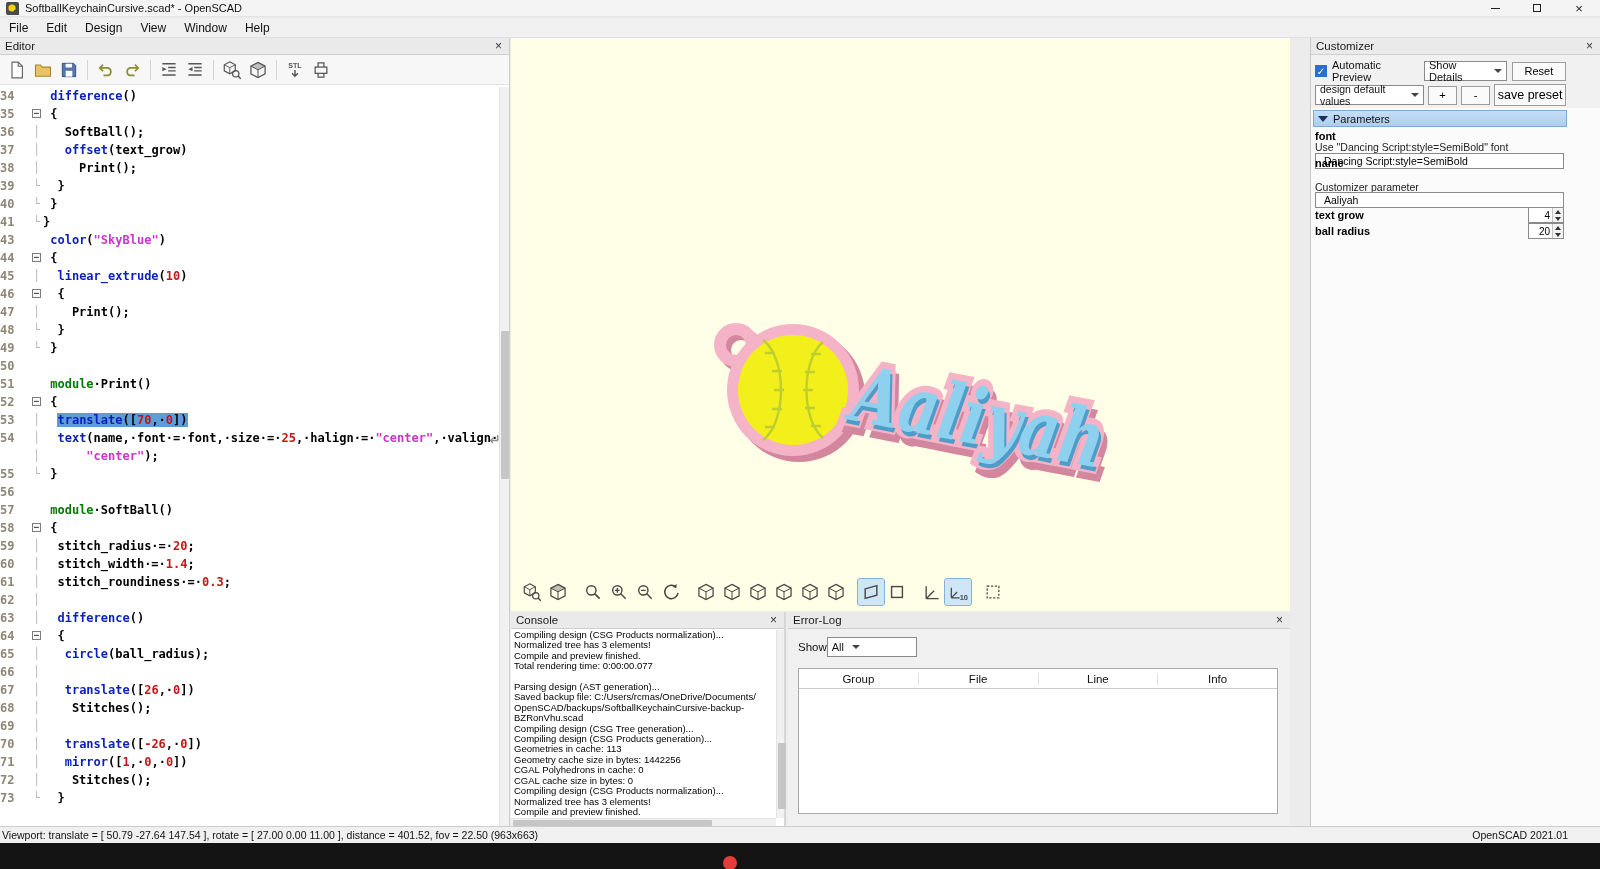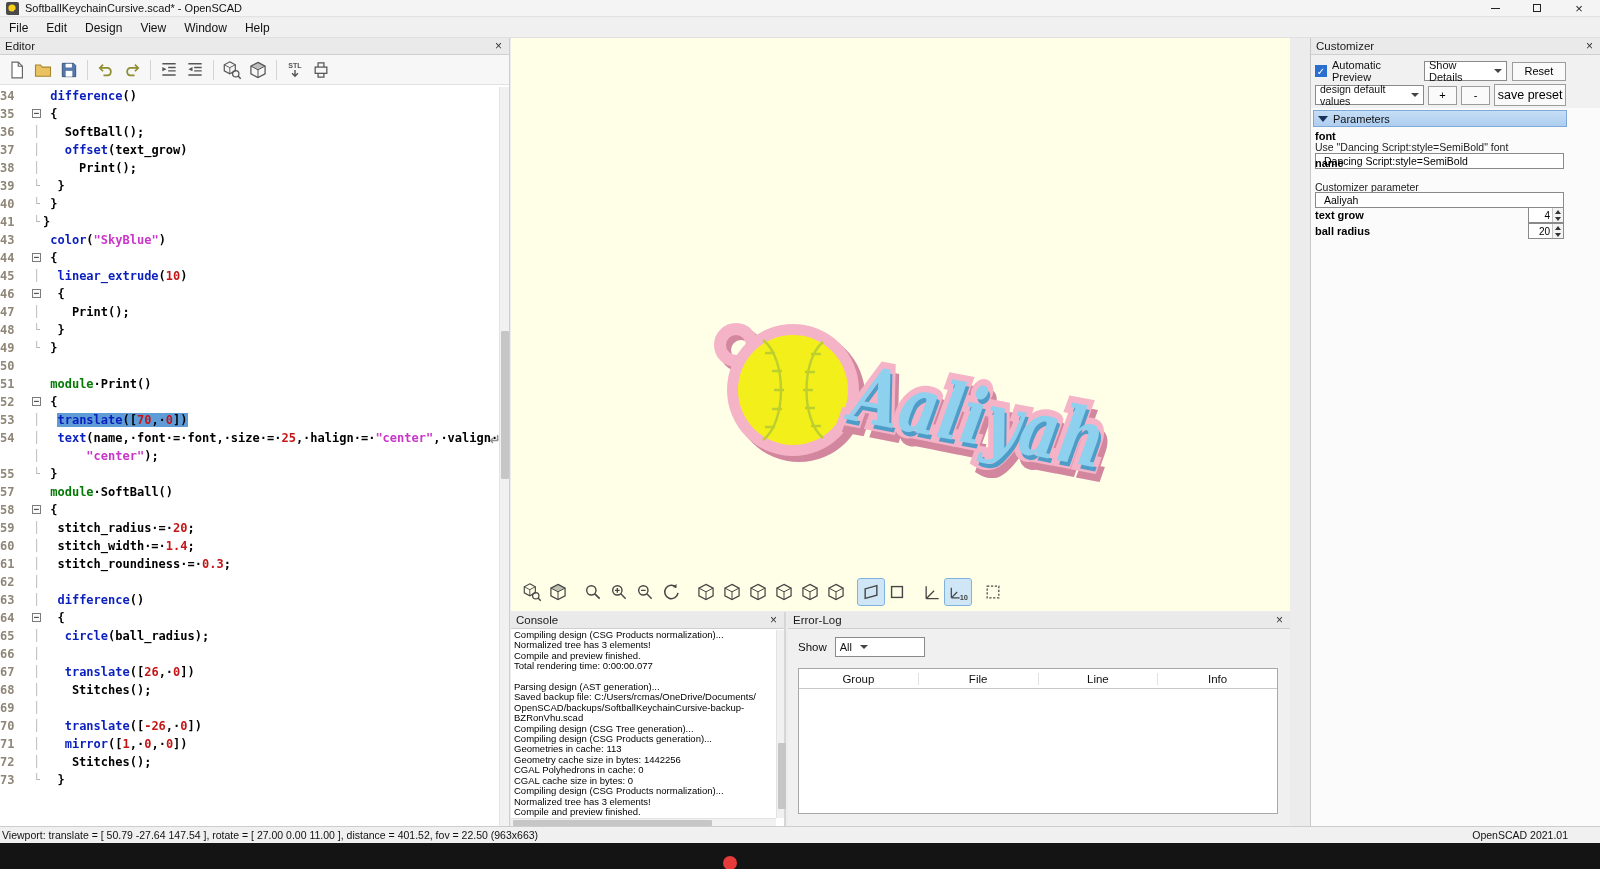--- a/index.html
+++ b/index.html
@@ -71,21 +71,21 @@
   .bottom{position:absolute;left:0;top:574px;width:100%;height:214px}
   .console{position:absolute;left:0;top:0;width:275px;height:214px;background:#fff;border-right:2px solid #d6d6d6}
   .console-body{position:absolute;left:3px;top:18px;right:9px;bottom:9px;overflow:hidden;
     font-size:9.5px;line-height:10.4px;color:#000}
   .console-line{white-space:nowrap}
   .console .vscroll{top:18px;bottom:8px;width:8px}
   .hscroll{position:absolute;left:0;bottom:0;height:8px;right:8px;background:#f1f1f1;border-top:1px solid #e3e3e3}
   .hscroll .thumb{position:absolute;top:1px;height:6px;background:#c6c6c6;border-radius:1px}
 
   .errorlog{position:absolute;left:277px;top:0;right:0;height:214px;background:#f0f0f0}
-  .show-row{position:absolute;left:10px;top:25px;display:flex;align-items:center;font-size:11.5px;gap:8px}
+  .show-row{position:absolute;left:10px;top:25px;display:flex;align-items:center;font-size:11.5px;gap:0}
   .dropdown{height:20px;background:#fff;border:1px solid #8a8a8a;display:flex;align-items:center;
     font-size:11px;padding:0 4px;position:relative;cursor:default}
   .dropdown .dd-arrow{margin-left:auto;width:0;height:0;border-left:4px solid transparent;
     border-right:4px solid transparent;border-top:4px solid #444;margin-left:8px}
   .el-table{position:absolute;left:10px;right:12px;top:56px;bottom:12px;background:#fff;border:1px solid #a8a8a8}
   .el-thead{display:flex;height:20px;border-bottom:1px solid #c9c9c9;font-size:11.5px;align-items:center}
   .el-th{flex:1;text-align:center;border-right:1px solid #e2e2e2}
   .el-th:last-child{border-right:none}
 
   
@@ -334,20 +334,21 @@
         <div class="crow"><span class="ln">49</span><span class="fold f-end">└</span><span class="ctext"><span class="tk-p"> }</span></span></div>
         <div class="crow"><span class="ln">50</span><span class="fold f-none"></span><span class="ctext"></span></div>
         <div class="crow"><span class="ln">51</span><span class="fold f-none"></span><span class="ctext"><span class="tk-p"> </span><span class="tk-m">module</span><span class="tk-p">·Print()</span></span></div>
         <div class="crow"><span class="ln">52</span><span class="fold f-box"><i>−</i></span><span class="ctext"><span class="tk-p"> {</span></span></div>
         <div class="crow"><span class="ln">53</span><span class="fold f-bar">│</span><span class="ctext"><span class="tk-p">  </span><span class="selbox"><span class="tk-k">translate</span><span class="tk-p">([</span><span class="tk-n">70</span><span class="tk-p">,·</span><span class="tk-n">0</span><span class="tk-p">])</span></span></span></div>
         <div class="crow"><span class="ln">54</span><span class="fold f-bar">│</span><span class="ctext"><span class="tk-p">  </span><span class="tk-k">text</span><span class="tk-p">(name,·font·=·font,·size·=·</span><span class="tk-n">25</span><span class="tk-p">,·halign·=·</span><span class="tk-t">"center"</span><span class="tk-p">,·valign·=·</span><span class="wrapmark"><svg width="10" height="11" viewBox="0 0 10 11">
                 <path d="M8.5 1 V6.5 H1.5 M4 4 L1.5 6.5 L4 9" stroke="#909090" fill="none" stroke-width="1.3"></path>
               </svg></span></span></div>
         <div class="crow"><span class="ln"></span><span class="fold f-bar">│</span><span class="ctext"><span class="tk-p">      </span><span class="tk-t">"center"</span><span class="tk-p">);</span></span></div>
         <div class="crow"><span class="ln">55</span><span class="fold f-end">└</span><span class="ctext"><span class="tk-p"> }</span></span></div>
+        <div class="crow"><span class="ln">56</span><span class="fold f-none"></span><span class="ctext"></span></div>
         <div class="crow"><span class="ln">57</span><span class="fold f-none"></span><span class="ctext"><span class="tk-p"> </span><span class="tk-m">module</span><span class="tk-p">·SoftBall()</span></span></div>
         <div class="crow"><span class="ln">58</span><span class="fold f-box"><i>−</i></span><span class="ctext"><span class="tk-p"> {</span></span></div>
         <div class="crow"><span class="ln">59</span><span class="fold f-bar">│</span><span class="ctext"><span class="tk-p">  stitch_radius·=·</span><span class="tk-n">20</span><span class="tk-p">;</span></span></div>
         <div class="crow"><span class="ln">60</span><span class="fold f-bar">│</span><span class="ctext"><span class="tk-p">  stitch_width·=·</span><span class="tk-n">1.4</span><span class="tk-p">;</span></span></div>
         <div class="crow"><span class="ln">61</span><span class="fold f-bar">│</span><span class="ctext"><span class="tk-p">  stitch_roundiness·=·</span><span class="tk-n">0.3</span><span class="tk-p">;</span></span></div>
         <div class="crow"><span class="ln">62</span><span class="fold f-bar">│</span><span class="ctext"></span></div>
         <div class="crow"><span class="ln">63</span><span class="fold f-bar">│</span><span class="ctext"><span class="tk-p">  </span><span class="tk-k">difference</span><span class="tk-p">()</span></span></div>
         <div class="crow"><span class="ln">64</span><span class="fold f-box"><i>−</i></span><span class="ctext"><span class="tk-p">  {</span></span></div>
         <div class="crow"><span class="ln">65</span><span class="fold f-bar">│</span><span class="ctext"><span class="tk-p">   </span><span class="tk-k">circle</span><span class="tk-p">(ball_radius);</span></span></div>
         <div class="crow"><span class="ln">66</span><span class="fold f-bar">│</span><span class="ctext"></span></div>

